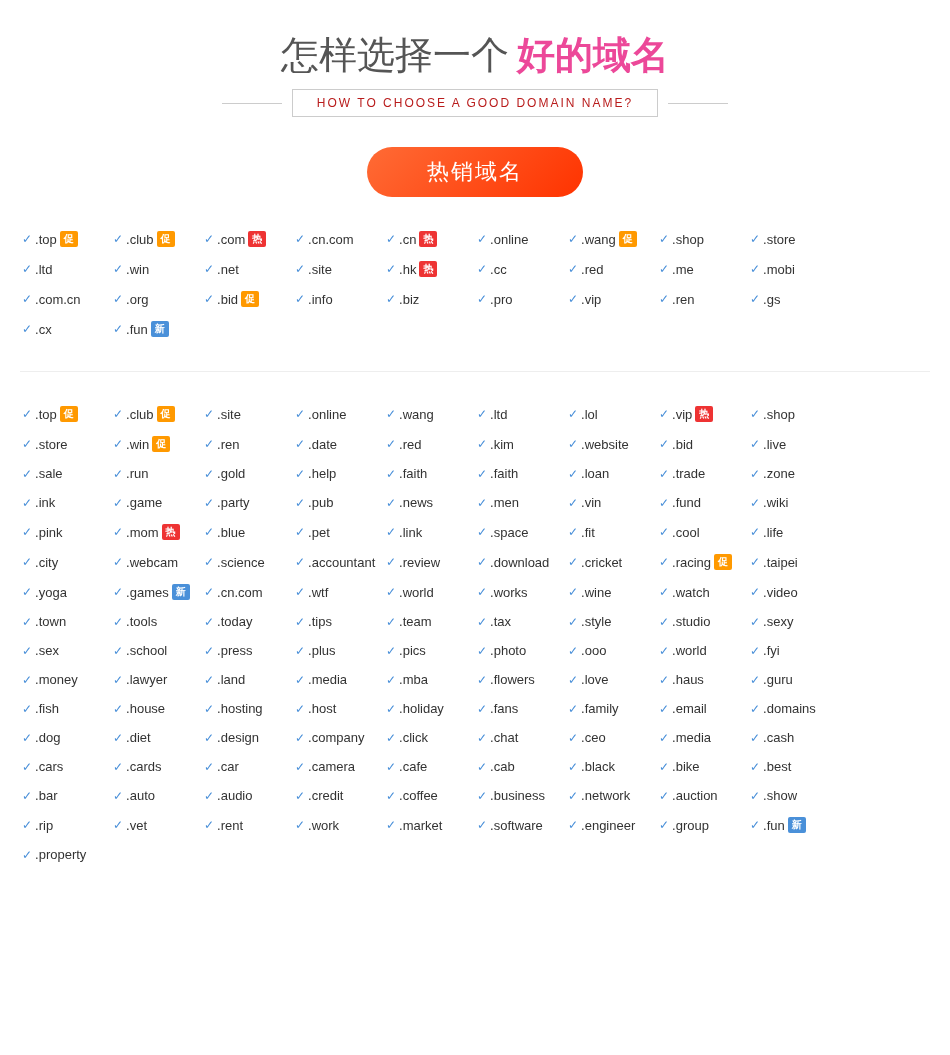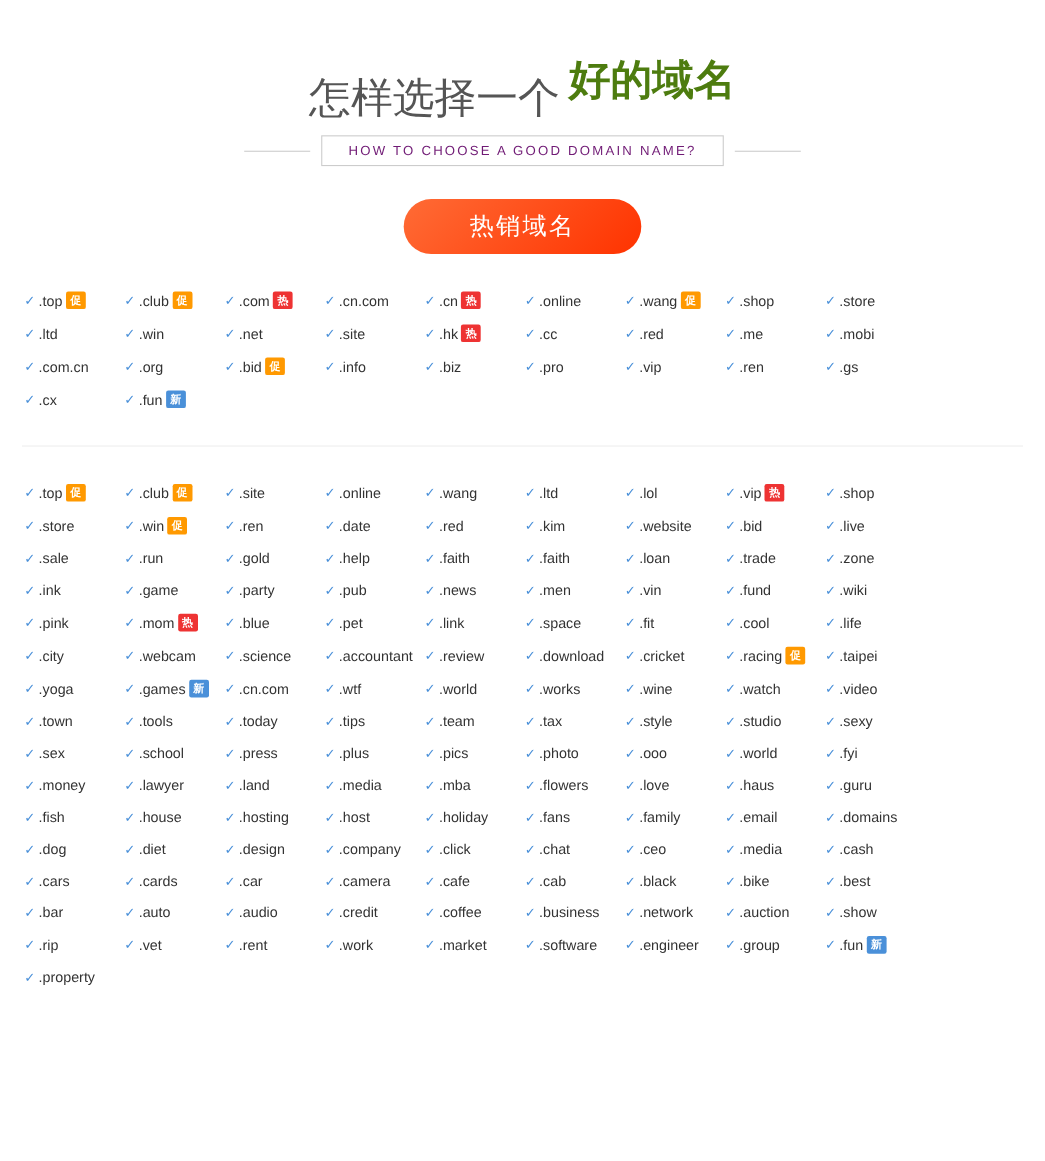--- a/index.html
+++ b/index.html
@@ -22,22 +22,22 @@
     }
     .title-main {
       font-size: 38px;
       font-weight: bold;
       display: flex;
       align-items: center;
       justify-content: center;
       gap: 8px;
       margin-bottom: 8px;
     }
-    .title-gray { color: #555; font-weight: normal; margin-top: 34px; }
-    .title-red { color: #4d7c0f; font-weight: bold; }
+    .title-gray { color: #555; font-weight: normal; }
+    .title-red { color: #ec4899; font-weight: bold; }
     .title-subtitle {
       display: flex;
       align-items: center;
       justify-content: center;
       gap: 10px;
       color: #999;
       font-size: 13px;
       letter-spacing: 2px;
     }
     .title-subtitle::before,
@@ -46,21 +46,21 @@
       display: inline-block;
       width: 60px;
       height: 1px;
       background: #ccc;
     }
     .subtitle-box {
       border: 1px solid #ccc;
       padding: 6px 24px;
       letter-spacing: 2px;
       font-size: 12px;
-      color: #701a75;
+      color: #b91c1c;
     }
 
     
     .section-header {
       text-align: center;
       margin: 30px 0 20px;
     }
     .section-badge {
       display: inline-block;
       background: linear-gradient(135deg, #ff6b35, #ff3300);

